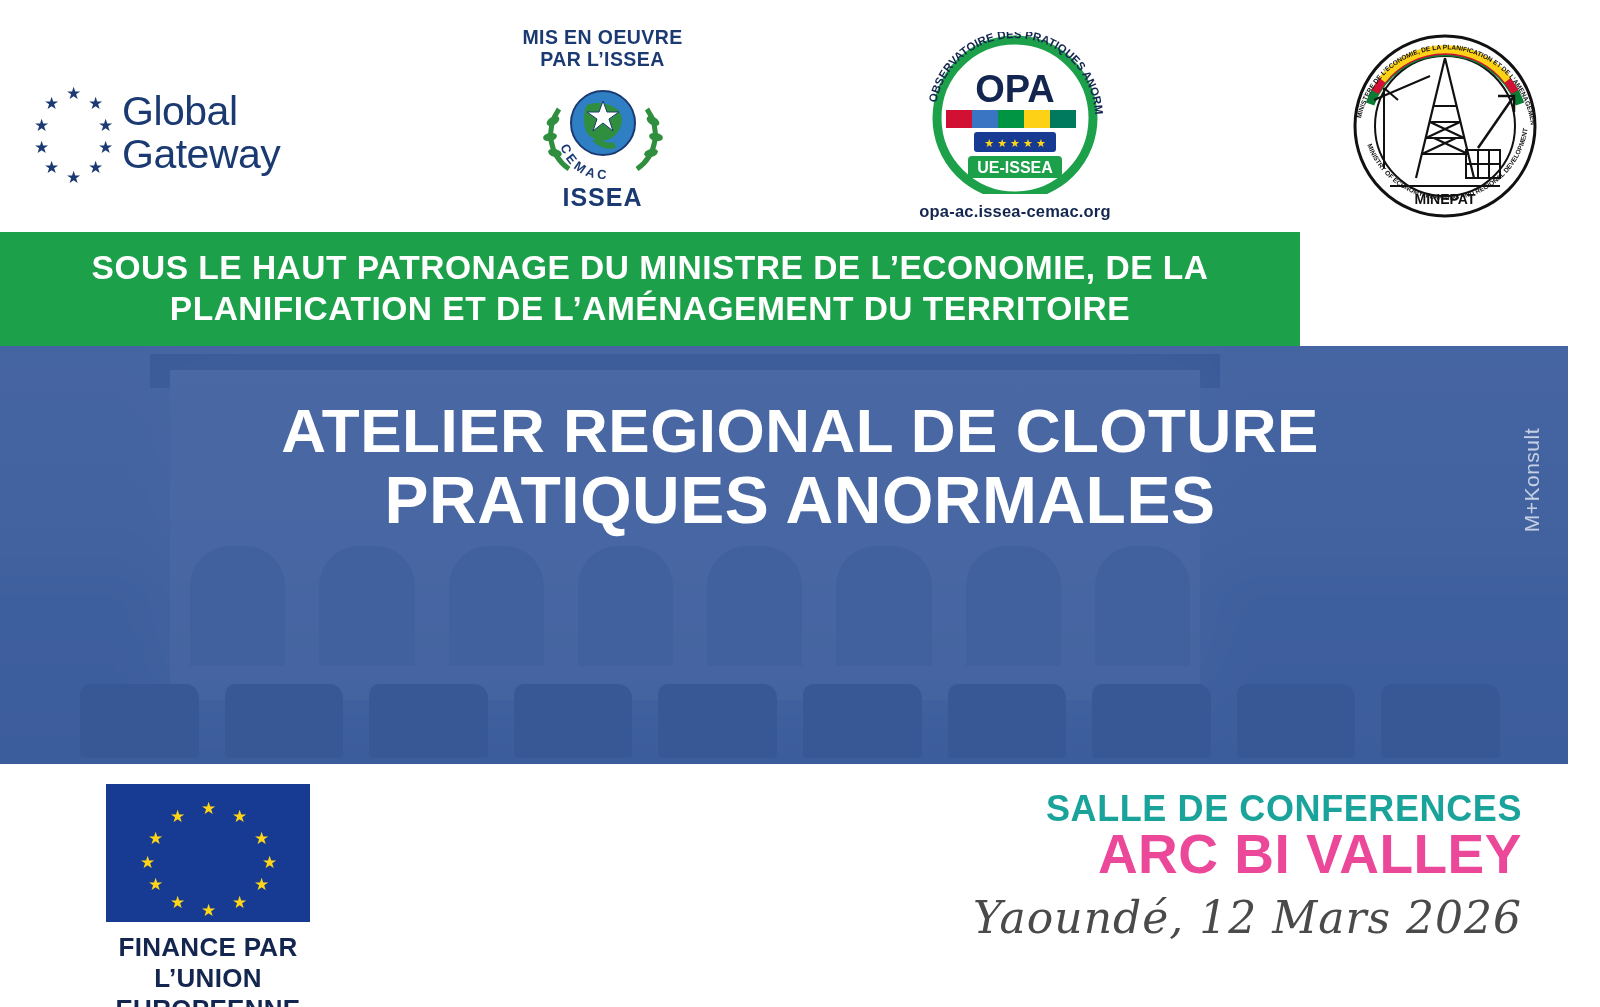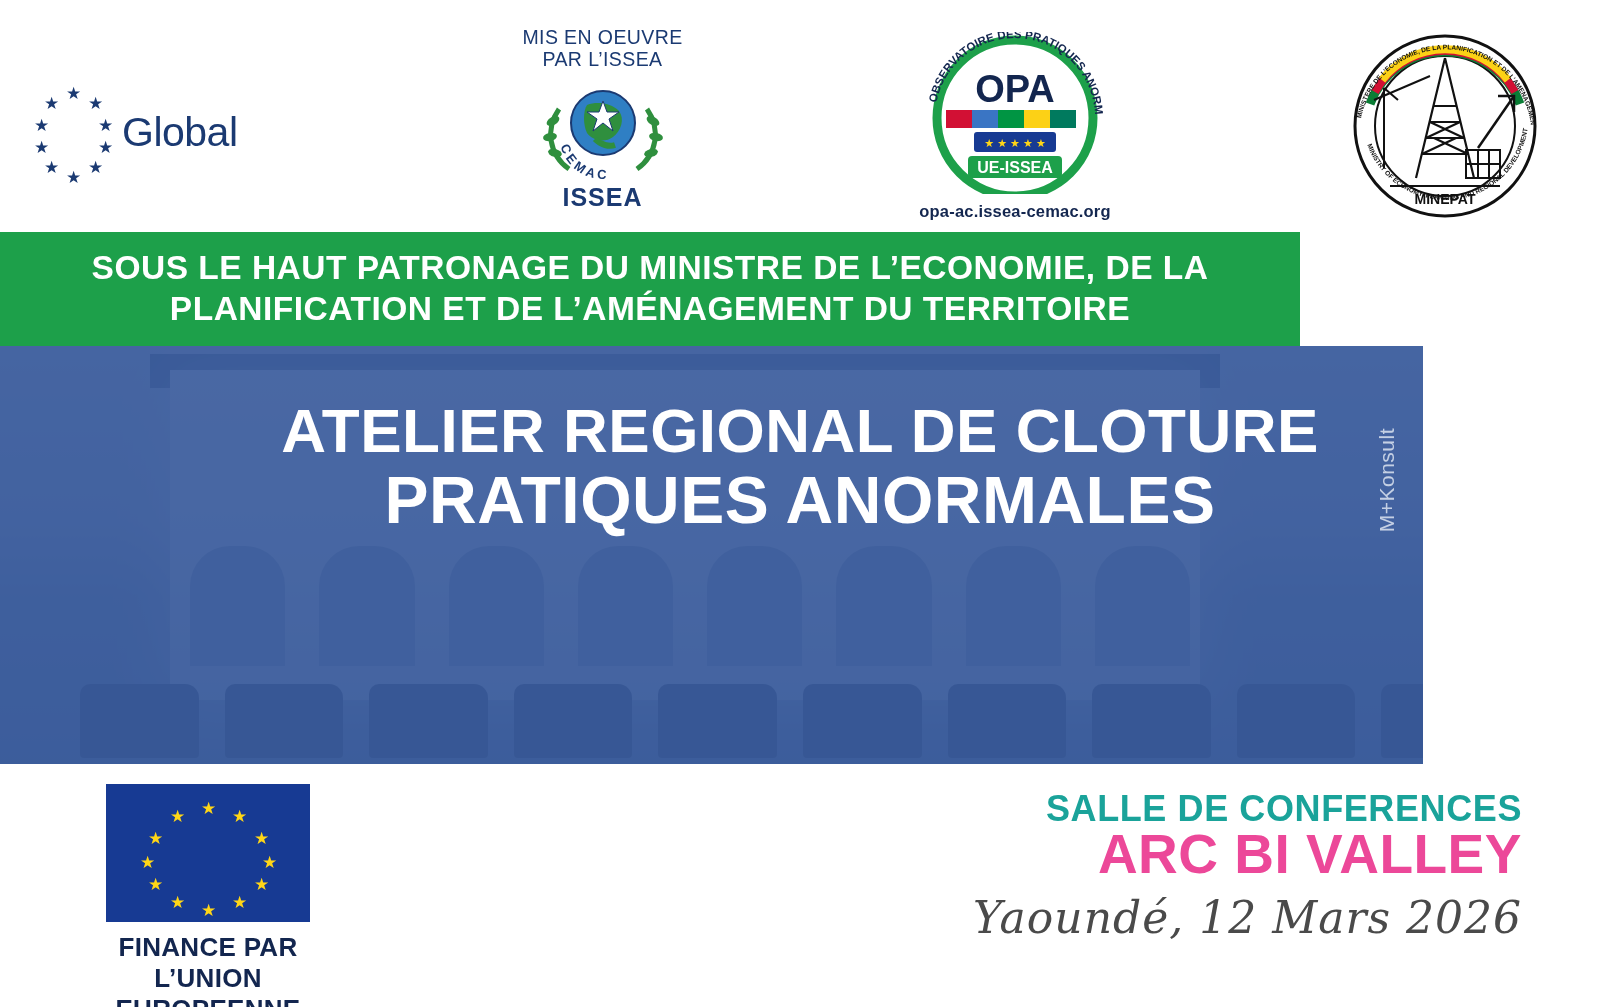--- a/index.html
+++ b/index.html
@@ -61,21 +61,21 @@
   .issea-logo {
     position: absolute;
     left: 505px;
     top: 26px;
     width: 195px;
     height: 198px;
     text-align: center;
   }
   .issea-top {
     color: #1b3a72;
-    font-weight: normal;
+    font-weight: bold;
     font-size: 19.5px;
     line-height: 1.15;
     letter-spacing: 0.4px;
   }
   .issea-emblem {
     position: relative;
     width: 128px;
     height: 112px;
     margin: 4px auto 0;
   }
@@ -132,21 +132,21 @@
     text-align: center;
     letter-spacing: 0.5px;
     text-transform: uppercase;
     max-width: 1420px;
   }
 
   
   .hero {
     position: absolute;
     left: 0; top: 346px;
-    width: 1423px;
+    width: 1568px;
     height: 418px;
     overflow: hidden;
     background: #404040;
   }
   
   .hero-photo {
     position: absolute;
     inset: 0;
     background:
       linear-gradient(180deg, #cfd9e6 0%, #b9c6d8 42%, #9fb0c6 60%, #8fa2ba 100%);
@@ -314,20 +314,21 @@
       <span style="left:-2px; top:32px;">★</span>
       <span style="left:62px; top:32px;">★</span>
       <span style="left:-2px; top:54px;">★</span>
       <span style="left:62px; top:54px;">★</span>
       <span style="left:8px;  top:74px;">★</span>
       <span style="left:52px; top:74px;">★</span>
       <span style="left:30px; top:84px;">★</span>
     </div>
     <div class="gg-text">
       <div>Global</div>
+      <div>Gateway</div>
     </div>
   </div>
 
   <div class="issea-logo">
     <div class="issea-top">
       <div>MIS EN OEUVRE</div>
       <div>PAR L’ISSEA</div>
     </div>
     <div class="issea-emblem">
       <svg width="128" height="112" viewBox="0 0 128 112">

